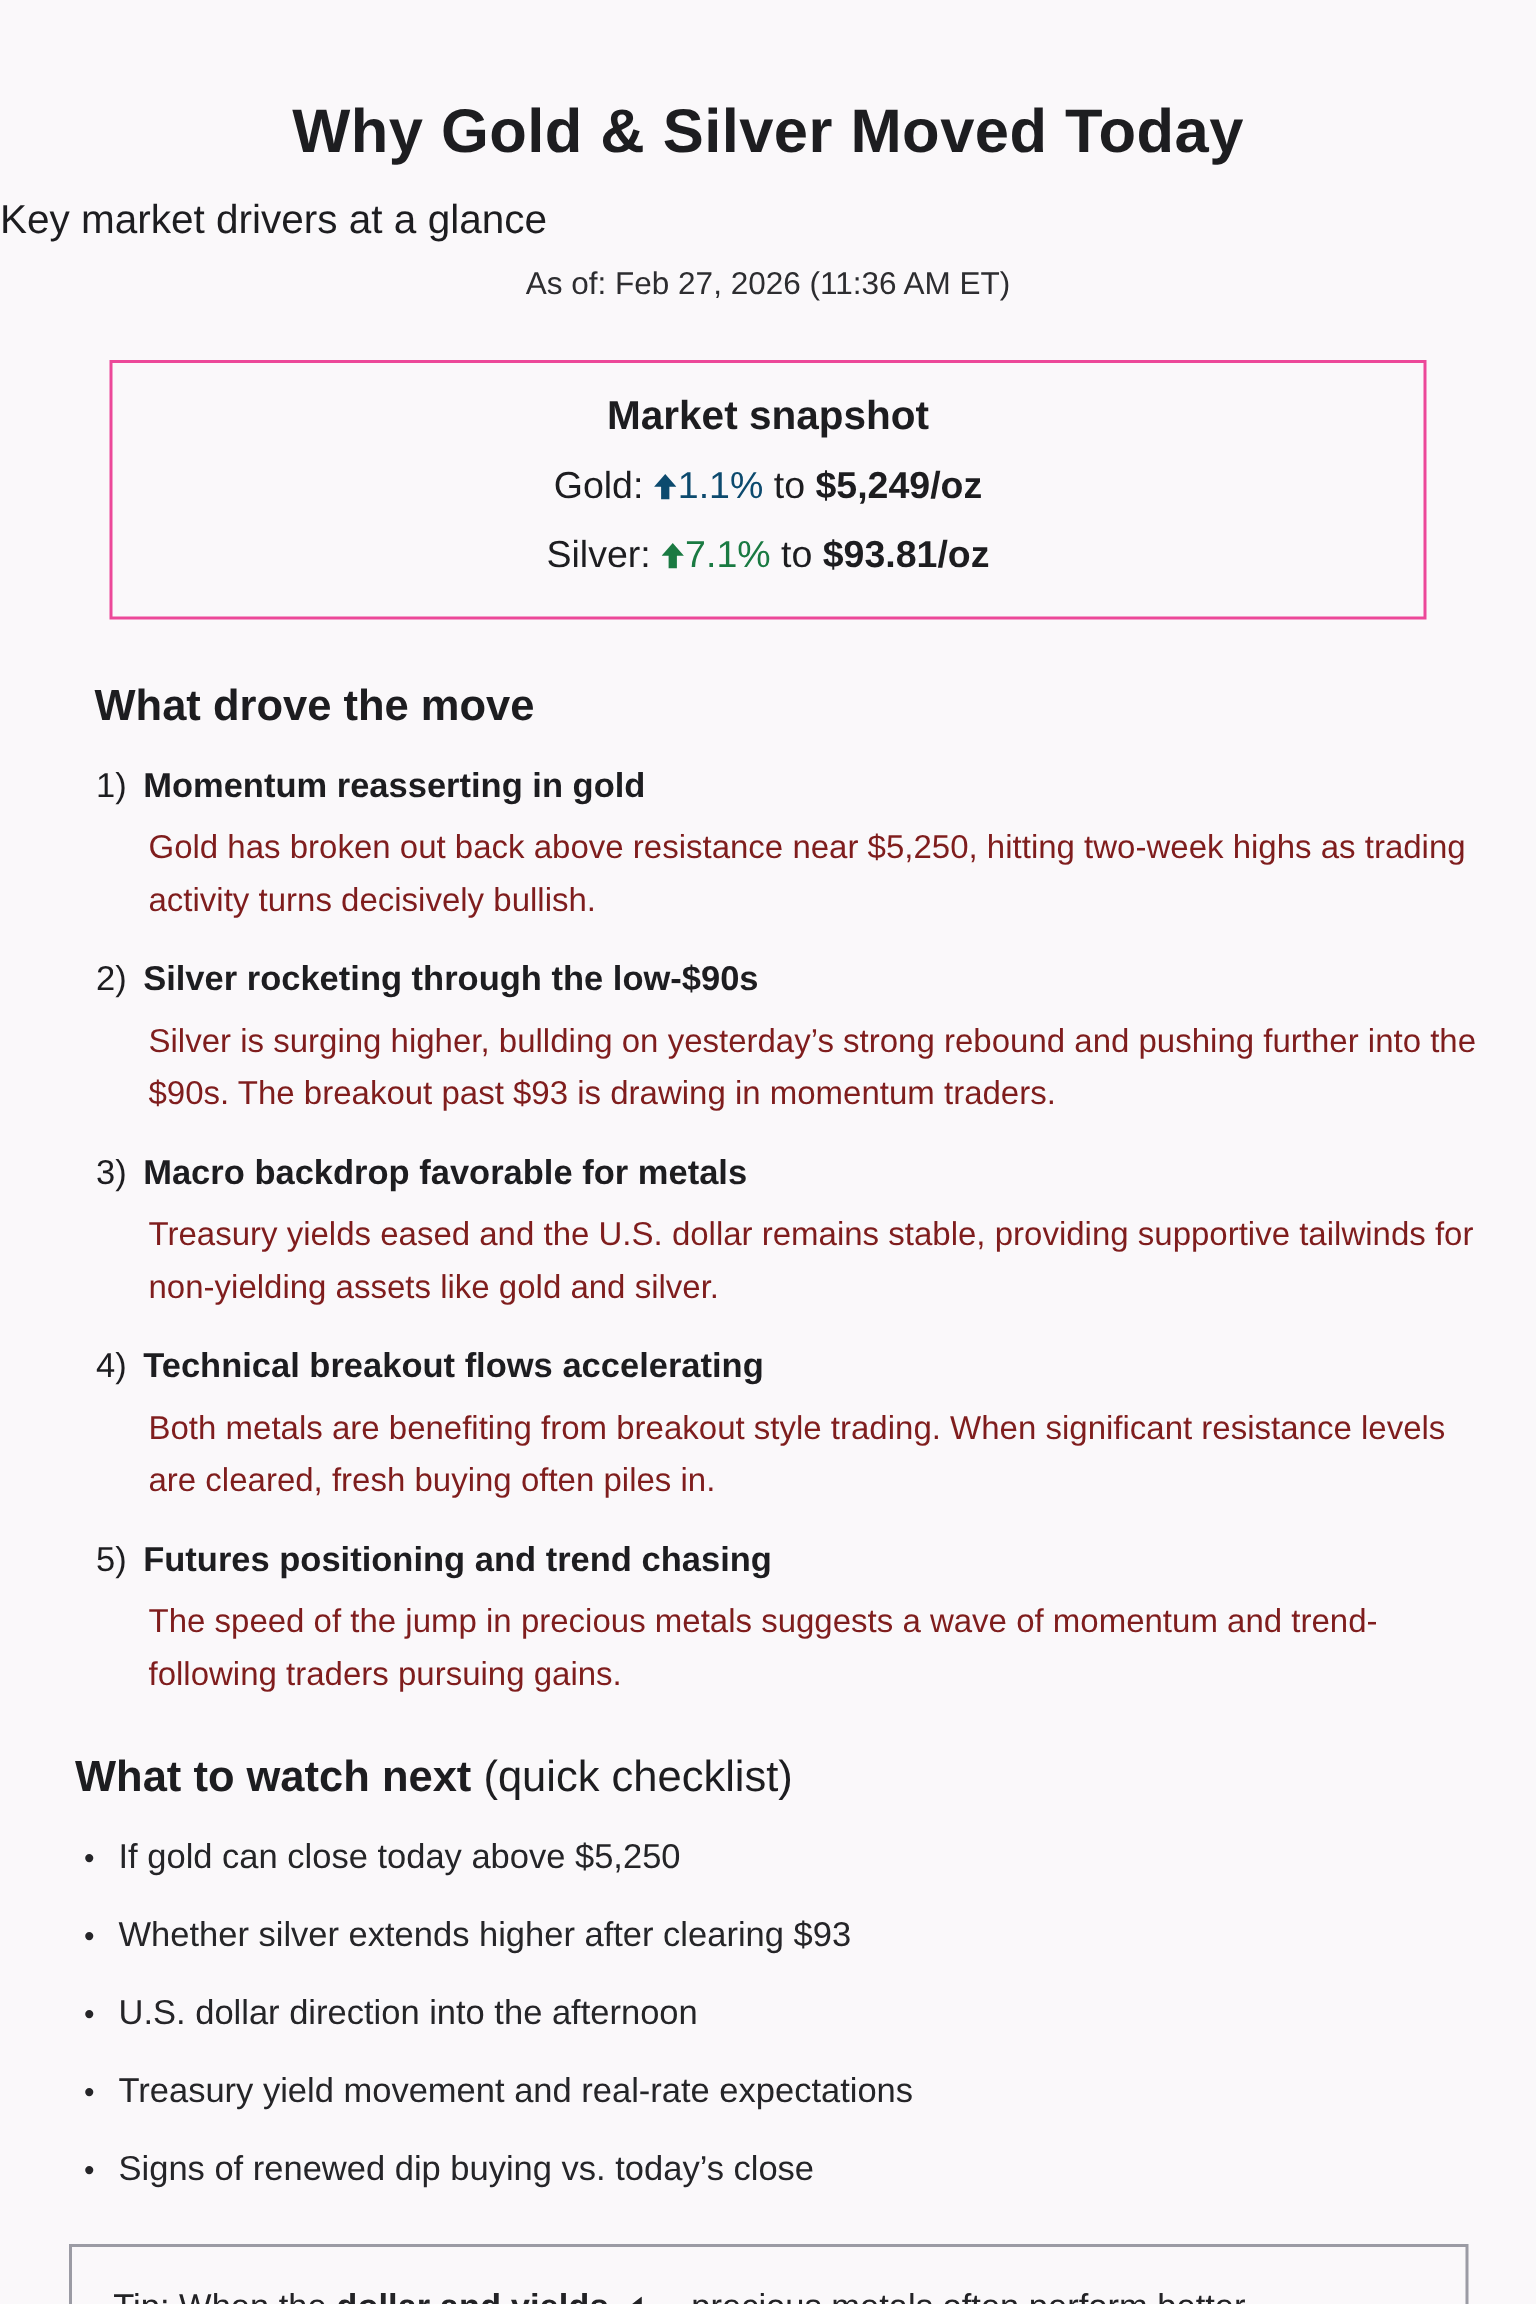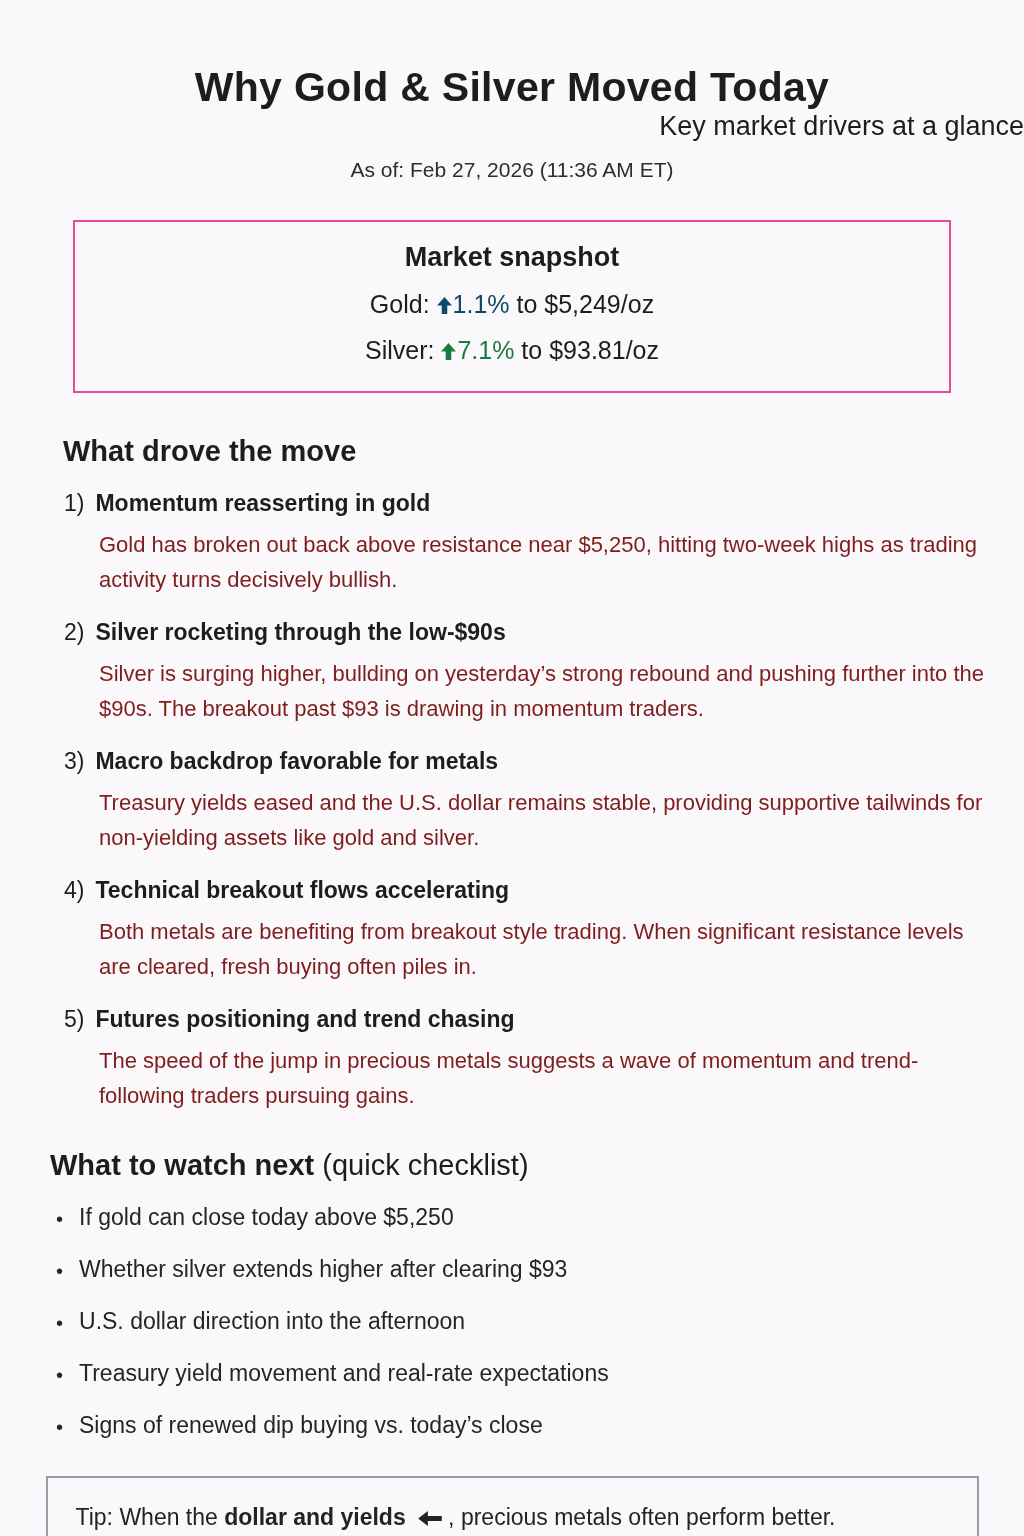--- a/index.html
+++ b/index.html
@@ -14,42 +14,43 @@
   .page { width: 1024px; height: 1536px; position: relative; }
 
   .title {
     margin: 64px 40px 0;
     text-align: center;
     font-size: 41px;
     font-weight: 700;
     letter-spacing: 0.3px;
   }
   .subtitle {
-    text-align: right;
+    margin-top: 20px;
+    text-align: left;
     font-size: 27px;
     font-weight: 400;
   }
   .asof {
     margin-top: 16px;
     text-align: center;
     font-size: 21px;
     color: #2d2d30;
   }
 
   .snapshot {
     width: 878px;
     margin: 38px auto 0;
     border: 2px solid #ec4899;
     background: #faf8fa;
     text-align: center;
     padding: 20px 10px 26px;
   }
   .snap-title { font-size: 27px; font-weight: 700; }
   .snap-row { font-size: 25px; margin-top: 17px; color: #1d1d20; }
-  .snap-row .price { font-weight: 400; }
+  .snap-row .price { font-weight: 700; }
   .up { color: #1a7a42; white-space: nowrap; }
   .arrow-up-svg { width: 15px; height: 17px; vertical-align: -1px; margin-right: 1px; }
   .arrow-left-svg { width: 32px; height: 15px; vertical-align: -1px; margin: 0 2px; }
 
   .section-heading {
     margin: 42px 0 0 63px;
     font-size: 29px;
     font-weight: 700;
   }
 

